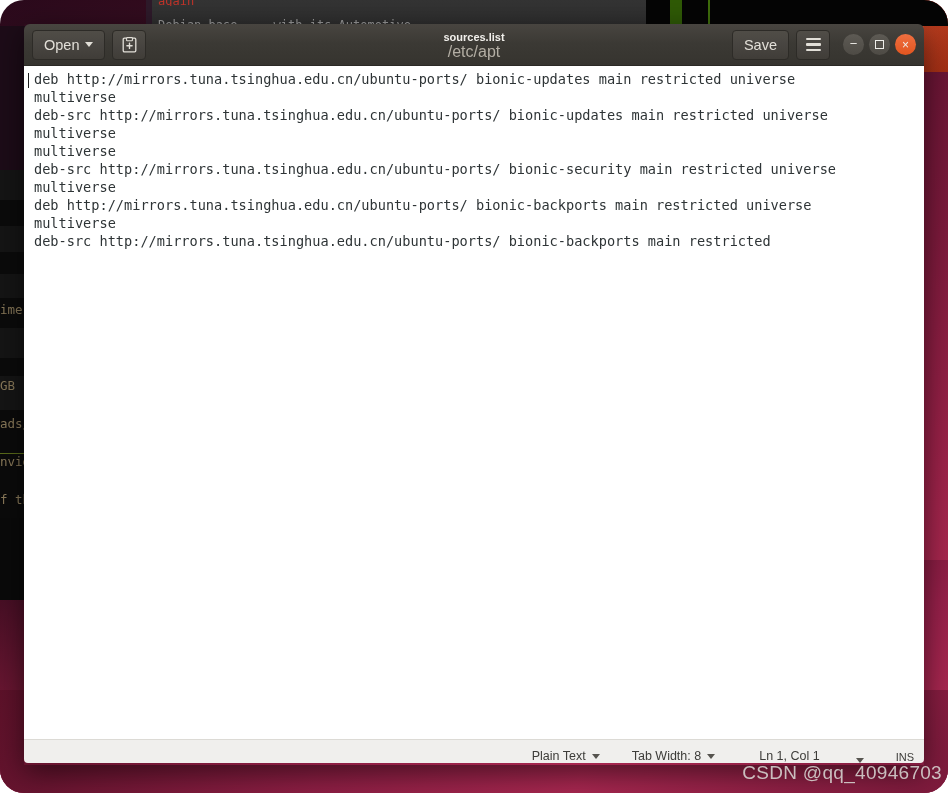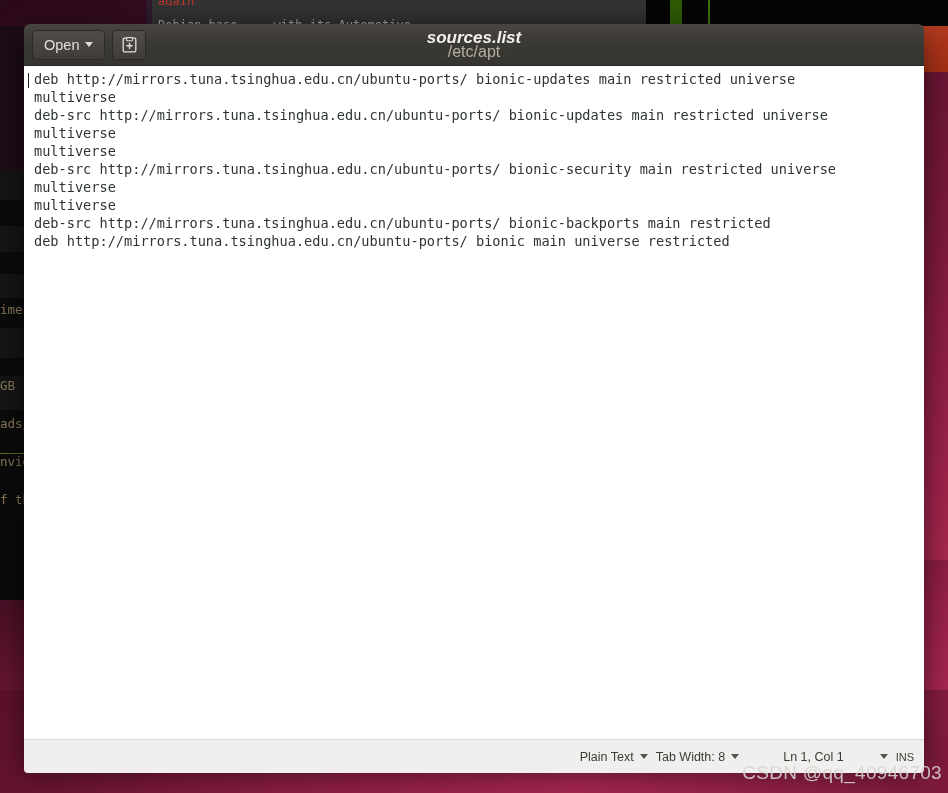--- a/index.html
+++ b/index.html
@@ -10,20 +10,21 @@
     overflow: hidden;
     font-family: "Liberation Sans", sans-serif;
   }
 
   #desktop {
     position: relative;
     width: 948px;
     height: 793px;
     background: linear-gradient(150deg, #2b0a1c 0%, #3d0f22 18%, #5e1230 38%, #7d1a3c 58%, #9c2249 75%, #b02a52 88%, #8d1f40 100%);
     overflow: hidden;
+    border-radius: 24px;
   }
 
   
   .wall-bottom {
     position: absolute;
     left: 0; top: 560px;
     width: 948px; height: 233px;
     background: linear-gradient(165deg, #3a0c20 0%, #6d1733 30%, #97204a 60%, #a92750 80%, #7a1a3b 100%);
   }
   .wall-swoosh {
@@ -193,25 +194,24 @@
   .tb-title {
     position: absolute;
     left: 0; right: 0; top: 0; bottom: 0;
     display: flex;
     flex-direction: column;
     align-items: center;
     justify-content: center;
     pointer-events: none;
   }
   .tb-title .t1 {
-    font-size: 17px;
+    font-size: 11px;
     font-weight: bold;
     color: #f2f0ec;
     line-height: 15px;
-    font-style: italic;
   }
   .tb-title .t2 {
     font-size: 16px;
     color: #b3aea4;
     line-height: 14px;
   }
 
   .wcontrols { display: flex; align-items: center; gap: 5px; margin-left: 6px; }
   .wc {
     width: 21px; height: 21px;
@@ -244,42 +244,42 @@
   .doc-line {
     font-family: "DejaVu Sans Mono", monospace;
     font-size: 13.6px;
     line-height: 18px;
     color: #2e3436;
     white-space: pre;
     letter-spacing: 0;
   }
 
   .statusbar {
-    height: 34px;
+    height: 24px;
     background: #f0efed;
     border-top: 1px solid #dcdad5;
     display: flex;
-    align-items: center;
+    align-items: flex-end;
     justify-content: flex-end;
     padding-right: 10px;
     box-sizing: border-box;
     border-bottom-left-radius: 4px;
     border-bottom-right-radius: 4px;
     padding-left: 15px;
   }
   .sb-item {
     display: flex;
     align-items: center;
     gap: 6px;
     font-size: 12.5px;
     color: #3d3c39;
     cursor: pointer;
     white-space: nowrap;
   }
-  .sb-gap-a { margin-left: 8px; }
+  .sb-gap-a { margin-left: 32px; }
   .sb-gap-b { margin-left: 44px; }
   .sb-gap-c { margin-left: 36px; }
   .sb-caret {
     width: 0; height: 0;
     border-left: 4px solid transparent;
     border-right: 4px solid transparent;
     border-top: 5px solid #56544f;
   }
   .sb-ins { font-size: 11px; color: #3d3c39; }
 
@@ -349,34 +349,59 @@
             </svg>
           </span>
         </div>
       </div>
 
       <div class="tb-title">
         <div class="t1">sources.list</div>
         <div class="t2">/etc/apt</div>
       </div>
 
+      <div class="tb-right">
+        <div class="tb-btn">
+          <span>Save</span>
+        </div>
+
+        <div class="tb-btn icononly">
+          <span class="burger">
+            <i></i>
+              <i></i>
+              <i></i>
+          </span>
+        </div>
+
+        <div class="wcontrols">
+          <div class="wc min">
+            <span class="g">−</span>
+          </div>
+          <div class="wc max">
+            <span class="gbox"></span>
+          </div>
+          <div class="wc close">
+            <span class="g">×</span>
+          </div>
+        </div>
+      </div>
     </div>
 
     <div class="editor">
       <div class="caret-line1"></div>
       <div class="doc-line">deb http://mirrors.tuna.tsinghua.edu.cn/ubuntu-ports/ bionic-updates main restricted universe</div>
       <div class="doc-line">multiverse</div>
       <div class="doc-line">deb-src http://mirrors.tuna.tsinghua.edu.cn/ubuntu-ports/ bionic-updates main restricted universe</div>
       <div class="doc-line">multiverse</div>
       <div class="doc-line">multiverse</div>
       <div class="doc-line">deb-src http://mirrors.tuna.tsinghua.edu.cn/ubuntu-ports/ bionic-security main restricted universe</div>
       <div class="doc-line">multiverse</div>
+      <div class="doc-line">deb http://mirrors.tuna.tsinghua.edu.cn/ubuntu-ports/ bionic-backports main restricted universe</div>
       <div class="doc-line">multiverse</div>
       <div class="doc-line">deb-src http://mirrors.tuna.tsinghua.edu.cn/ubuntu-ports/ bionic-backports main restricted</div>
-      <div class="doc-line">deb http://mirrors.tuna.tsinghua.edu.cn/ubuntu-ports/ bionic main universe restricted</div>
     </div>
 
     <div class="statusbar">
       <div class="sb-item">
         <span>Plain Text</span>
         <span class="sb-caret"></span>
       </div>
       <div class="sb-item sb-gap-a">
         <span>Tab Width: 8</span>
         <span class="sb-caret"></span>

